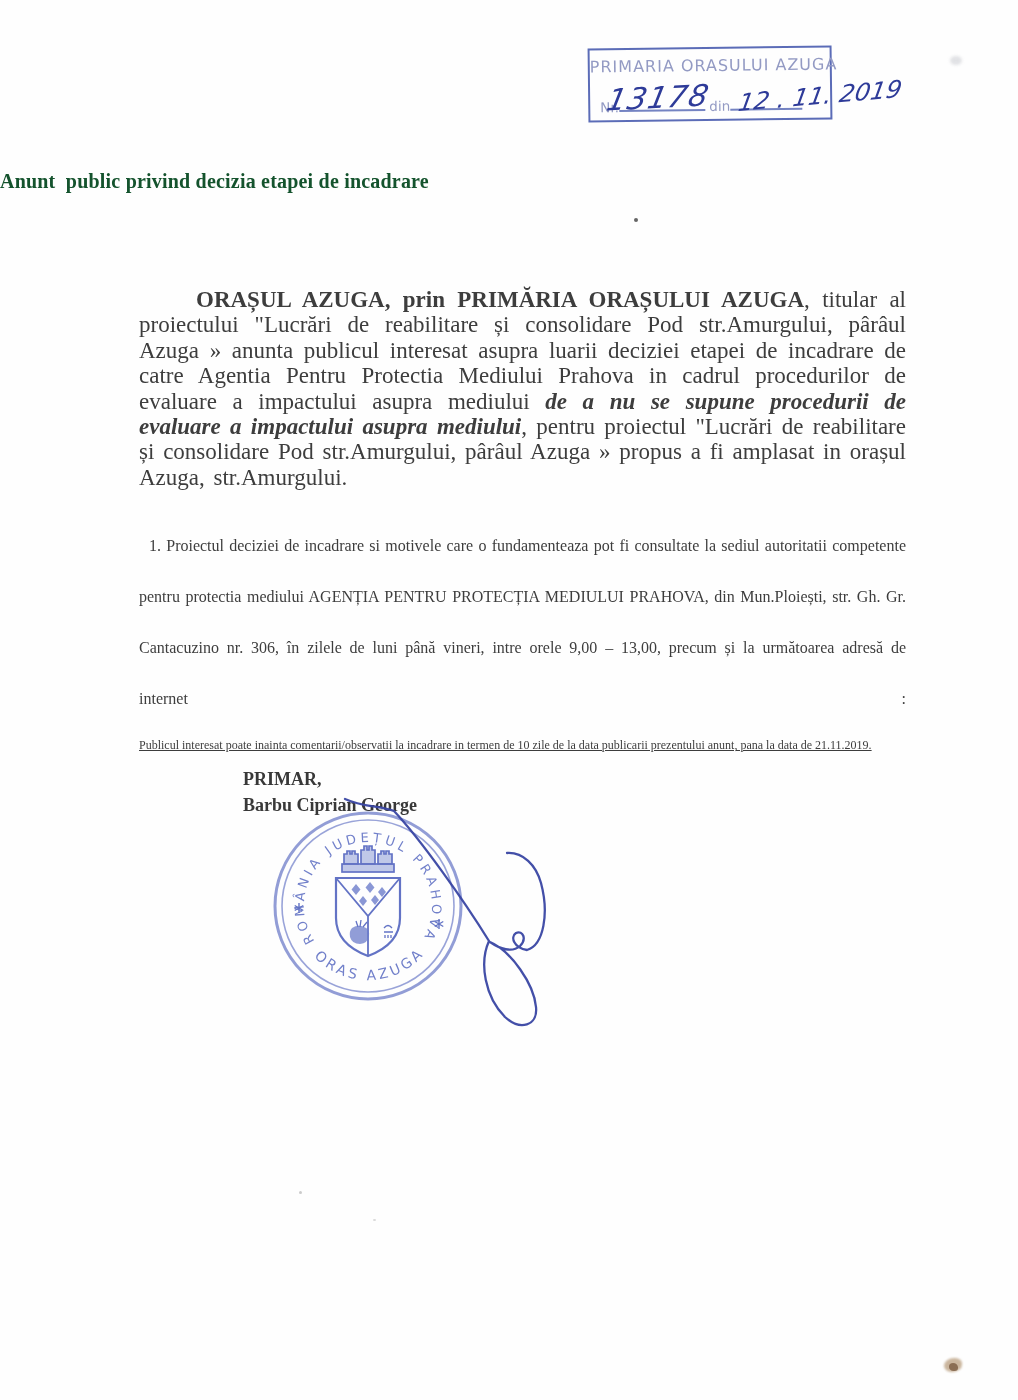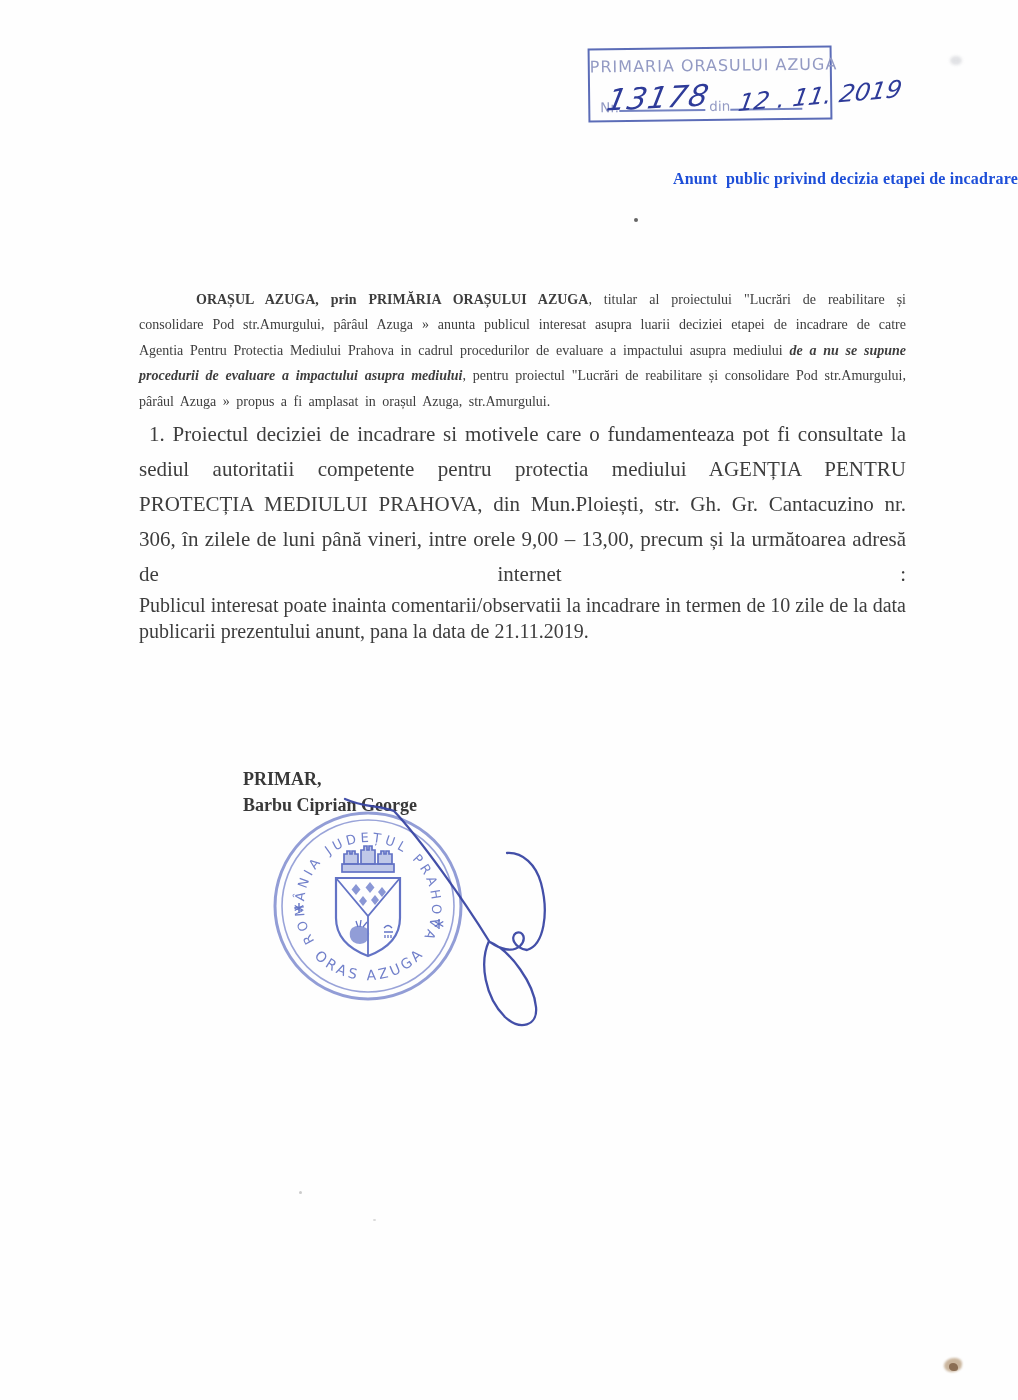--- a/index.html
+++ b/index.html
@@ -31,35 +31,35 @@
   .hand{
     position:absolute; color:var(--ink,#2e3b99);
     font-family:"DejaVu Sans", sans-serif; font-style:italic; font-weight:500;
     white-space:nowrap; z-index:3;
   }
   .hand-nr{left:608px; top:80px; font-size:30px; transform:skewX(-14deg) rotate(-3deg); letter-spacing:1px;}
   .hand-date{left:740px; top:82px; font-size:24px; transform:skewX(-14deg) rotate(-5deg); letter-spacing:0px;}
   
   .doc-title{
     position:absolute; left:0; top:170px; width:100%;
-    text-align:right; font-weight:bold; font-size:16px; color:#1d4ed8;
+    text-align:left; font-weight:bold; font-size:20px; color:#14532d;
     white-space:pre; letter-spacing:.2px;
   }
   
   .body-col{position:absolute; left:139px; top:287px; width:767px;}
   .para-announce{
-    font-size:14px; line-height:25.4px; word-spacing:3px;
+    font-size:23px; line-height:25.4px; word-spacing:3px;
     text-align:justify; text-indent:57px;
   }
   .para-decision{
-    margin-top:3px; font-size:21px; line-height:35px; word-spacing:1px;
+    margin-top:30px; font-size:16px; line-height:51px; word-spacing:1px;
     text-align:justify; text-align-last:justify; text-indent:10px;
   }
   .para-url{font-size:17.6px; line-height:35px;}
-  .para-public{margin-top:1px; font-size:20px; line-height:25.6px; text-align:justify;}
+  .para-public{margin-top:9px; font-size:12px; line-height:25.6px; text-align:justify;text-decoration:underline;}
   .b{font-weight:bold;}
   .bi{font-weight:bold; font-style:italic;}
   
   .signer{position:absolute; left:243px; top:767px; font-size:18px; font-weight:bold; line-height:25.5px; color:#383838;}
   
   .round-stamp{position:absolute; left:268px; top:806px; width:200px; height:200px; opacity:.95;}
   
   .sig-overlay{position:absolute; left:0; top:0; width:1018px; height:1400px; pointer-events:none;}
   
   .speck{position:absolute; border-radius:50%;}

